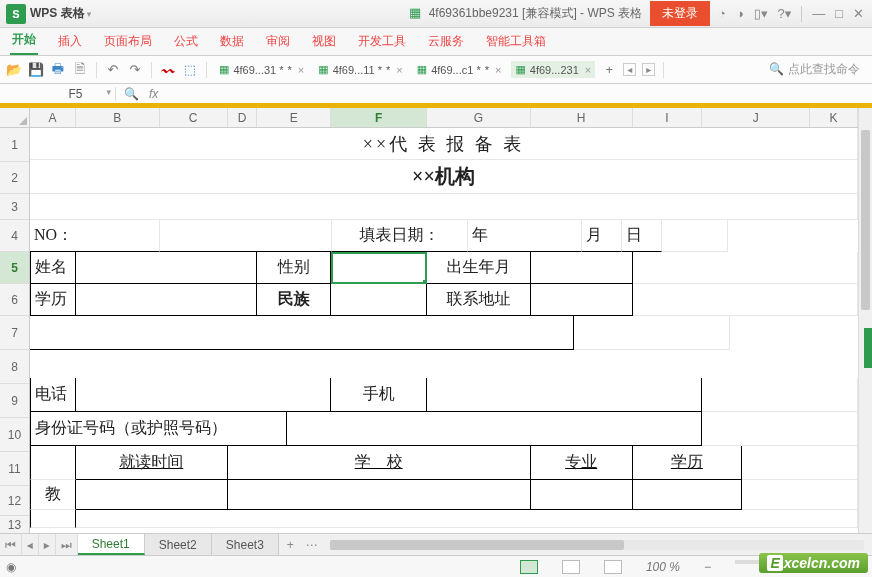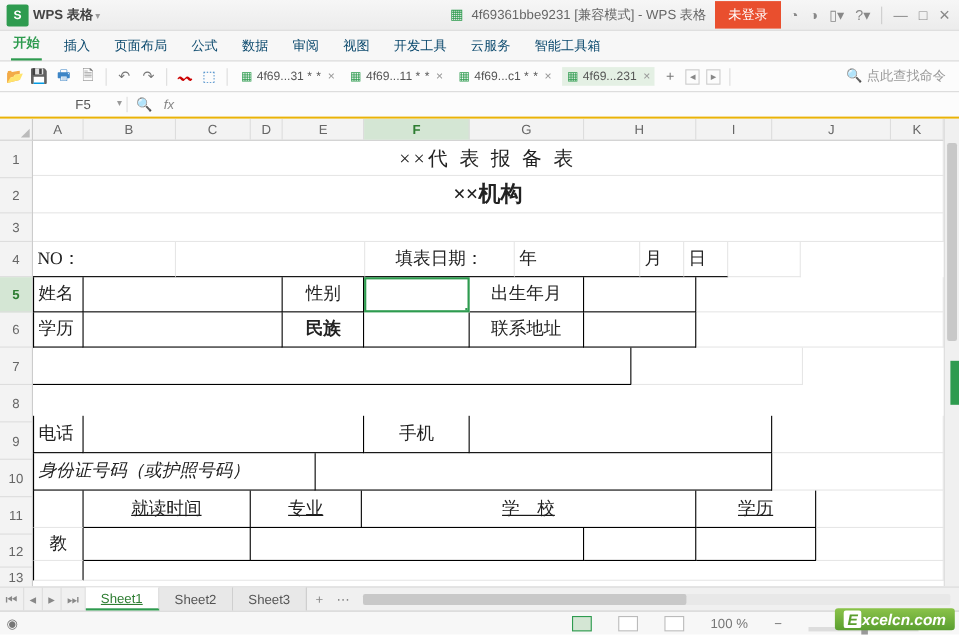--- a/index.html
+++ b/index.html
@@ -13,39 +13,39 @@
 .title-spacer { flex: 1; text-align: right; }
 .file-icon-t { color: #2e9b4f; margin-right: 4px; font-size: 13px; }
 .doc-title { color: #666; }
 .login-badge { background: #e94f2e; color: #fff; padding: 4px 12px; margin: 0 8px; font-size: 12px; }
 .win-icons { display: flex; align-items: center; gap: 10px; color: #888; margin-right: 8px; }
 .win-icons span { font-size: 13px; }
 .divider-v { width: 1px; height: 16px; background: #ccc; }
 
 
 .menubar { height: 28px; display: flex; align-items: flex-end; border-bottom: 1px solid #d0d0d0; background: #f7f7f7; padding-left: 10px; gap: 18px; }
-.menubar span { color: #0c4a6e; padding: 5px 2px; cursor: pointer; }
+.menubar span { color: #ef4444; padding: 5px 2px; cursor: pointer; }
 .menubar .active { color: #2e9b4f; font-weight: bold; border-bottom: 2px solid #2e9b4f; }
 
 
 .toolbar { height: 28px; border-bottom: 1px solid #d0d0d0; display: flex; align-items: center; padding: 0 6px; gap: 6px; background: #fcfcfc; }
 .tb-icon { color: #777; font-size: 13px; width: 16px; text-align: center; }
 .tb-orange { color: #e69138; }
 .tb-blue { color: #3d85c6; }
 .tb-green { color: #2e9b4f; }
 .tb-red { color: #cc0000; }
 .tb-sep { width: 1px; height: 16px; background: #ddd; margin: 0 2px; }
 .doc-tab { display: flex; align-items: center; gap: 4px; padding: 2px 4px; color: #555; font-size: 11px; }
 .doc-tab.active { background: #e4f0e4; }
 .doc-tab .x { color: #999; margin-left: 2px; }
 .tab-nav { border: 1px solid #ccc; padding: 0 3px; color: #888; font-size: 10px; }
 .search-hint { color: #999; margin-left: auto; padding-right: 6px; }
 
 
-.formulabar { height: 24px; border-bottom: 2px solid #eab308; display: flex; align-items: center; background: #fcfcfc; }
+.formulabar { height: 24px; border-bottom: 5px solid #eab308; display: flex; align-items: center; background: #fcfcfc; }
 .namebox { width: 80px; border-right: 1px solid #ddd; text-align: center; color: #555; margin-left: 36px; position: relative; }
 .namebox::after { content:"▾"; position:absolute; right:4px; color:#999; font-size:9px; }
 .fx-area { display: flex; align-items: center; padding: 0 8px; gap: 10px; color: #888; }
 .fx-label { font-style: italic; }
 
 
 .sheet-area { position: relative; height: calc(577px - 28px - 28px - 28px - 24px - 22px - 22px); overflow: hidden; background: #fff; }
 .corner { position: absolute; left: 0; top: 0; width: 30px; height: 20px; background: #f3f3f3; border-right: 1px solid #ccc; border-bottom: 1px solid #ccc; }
 .corner::after { content:""; position:absolute; right:2px; bottom:2px; border-left:8px solid transparent; border-bottom:8px solid #bbb; }
 .col-headers { position: absolute; left: 30px; top: 0; right: 14px; height: 20px; display: flex; background: #f3f3f3; border-bottom: 1px solid #ccc; }
@@ -67,33 +67,33 @@
 .selected-cell { border: 2px solid #2e9b4f !important; position: relative; }
 .selected-cell::after { content:""; position:absolute; right:-3px; bottom:-3px; width:5px; height:5px; background:#2e9b4f; }
 .vscroll { position: absolute; right: 0; top: 0; width: 14px; bottom: 0; background: #f0f0f0; border-left: 1px solid #ddd; }
 .vscroll .thumb { position: absolute; top: 22px; left: 2px; right: 2px; height: 180px; background: #c8c8c8; border-radius: 2px; }
 .side-tab { position:absolute; right:0; top:220px; width:8px; height:40px; background:#2e9b4f; }
 
 
 .sheettabs { height: 22px; border-top: 1px solid #ccc; display: flex; align-items: center; background: #f0f0f0; font-size: 12px; }
 .nav-btn { padding: 0 5px; color: #888; border-right: 1px solid #ddd; height: 100%; display:flex; align-items:center; }
 .sheettab { padding: 0 14px; height: 100%; display: flex; align-items: center; border-right: 1px solid #ccc; color: #555; background: #e8e8e8; }
-.sheettab.active { background: #fff; color: #2e7d32; border-bottom: 2px solid #2e9b4f; text-decoration: underline; }
+.sheettab.active { background: #fff; color: #2e7d32; border-bottom: 2px solid #2e9b4f; }
 .plus-tab { padding: 0 8px; color: #888; }
 .hscroll-track { flex: 1; margin: 0 8px; height: 10px; background: #e8e8e8; border-radius: 2px; position: relative; }
 .hscroll-thumb { position: absolute; left: 0; width: 55%; height: 100%; background: #c8c8c8; border-radius: 2px; }
 
 
 .statusbar { height: 22px; border-top: 1px solid #ccc; display: flex; align-items: center; background: #f7f7f7; padding: 0 6px; gap: 8px; color: #777; font-size: 12px; }
 .view-btn { width: 18px; height: 14px; border: 1px solid #bbb; background: #fff; }
 .view-btn.active { background: #d4e6d4; border-color: #2e9b4f; }
 .zoom-slider { width: 100px; height: 4px; background: #ddd; position: relative; }
 .zoom-slider .zthumb { position: absolute; left: 48px; top: -3px; width: 6px; height: 10px; background: #999; }
 .status-left { display:flex; align-items:center; gap:4px; }
-.status-right { margin-left: auto; display: flex; align-items: flex-end; gap: 24px; }
+.status-right { margin-left: auto; display: flex; align-items: flex-start; gap: 24px; font-style: italic; }
 
 
 .watermark { position: absolute; right: 4px; bottom: 4px; background: linear-gradient(#8bc34a,#5a9e2f); color: #fff; font-size: 14px; font-weight: bold; padding: 2px 8px; border-radius: 3px; font-style: italic; }
 .watermark .e { background:#fff; color:#5a9e2f; padding:0 3px; border-radius:2px; margin-right:1px; }
 </style>
 </head>
 <body>
 
 <div class="titlebar">
   <div class="logo">S</div>
@@ -252,29 +252,29 @@
         <div class="cell " style="width: 156px;"></div>
       </div>
       <div class="gridrow" style="height: 34px; margin-top: 28px;">
         <div class="cell serif bl bb br" style="width: 46px;">电话</div>
         <div class="cell bb br" style="width: 256px;"></div>
         <div class="cell serif center bb br" style="width: 96px;">手机</div>
         <div class="cell bb br" style="width: 276px;"></div>
         <div class="cell " style="width: 156px;"></div>
       </div>
       <div class="gridrow" style="height: 34px;">
-        <div class="cell serif bl bb br" style="width: 258px; font-style: italic;">身份证号码（或护照号码）</div>
+        <div class="cell serif bl bb br" style="width: 258px;">身份证号码（或护照号码）</div>
         <div class="cell bb br" style="width: 416px;"></div>
         <div class="cell " style="width: 156px;"></div>
       </div>
       <div class="gridrow" style="height: 34px; text-decoration: underline;">
         <div class="cell bl br" style="width: 46px;"></div>
         <div class="cell serif center bb br" style="width: 152px;">就读时间</div>
+        <div class="cell serif center bb br" style="width: 304px;">学　校</div>
         <div class="cell serif center bb br" style="width: 102px;">专业</div>
-        <div class="cell serif center bb br" style="width: 304px;">学　校</div>
         <div class="cell serif center bb br" style="width: 110px;">学历</div>
         <div class="cell " style="width: 116px;"></div>
       </div>
       <div class="gridrow" style="height: 30px;">
         <div class="cell serif center bl br" style="width: 46px;">教</div>
         <div class="cell bb br" style="width: 152px;"></div>
         <div class="cell bb br" style="width: 304px;"></div>
         <div class="cell bb br" style="width: 102px;"></div>
         <div class="cell bb br" style="width: 110px;"></div>
         <div class="cell " style="width: 116px;"></div>

